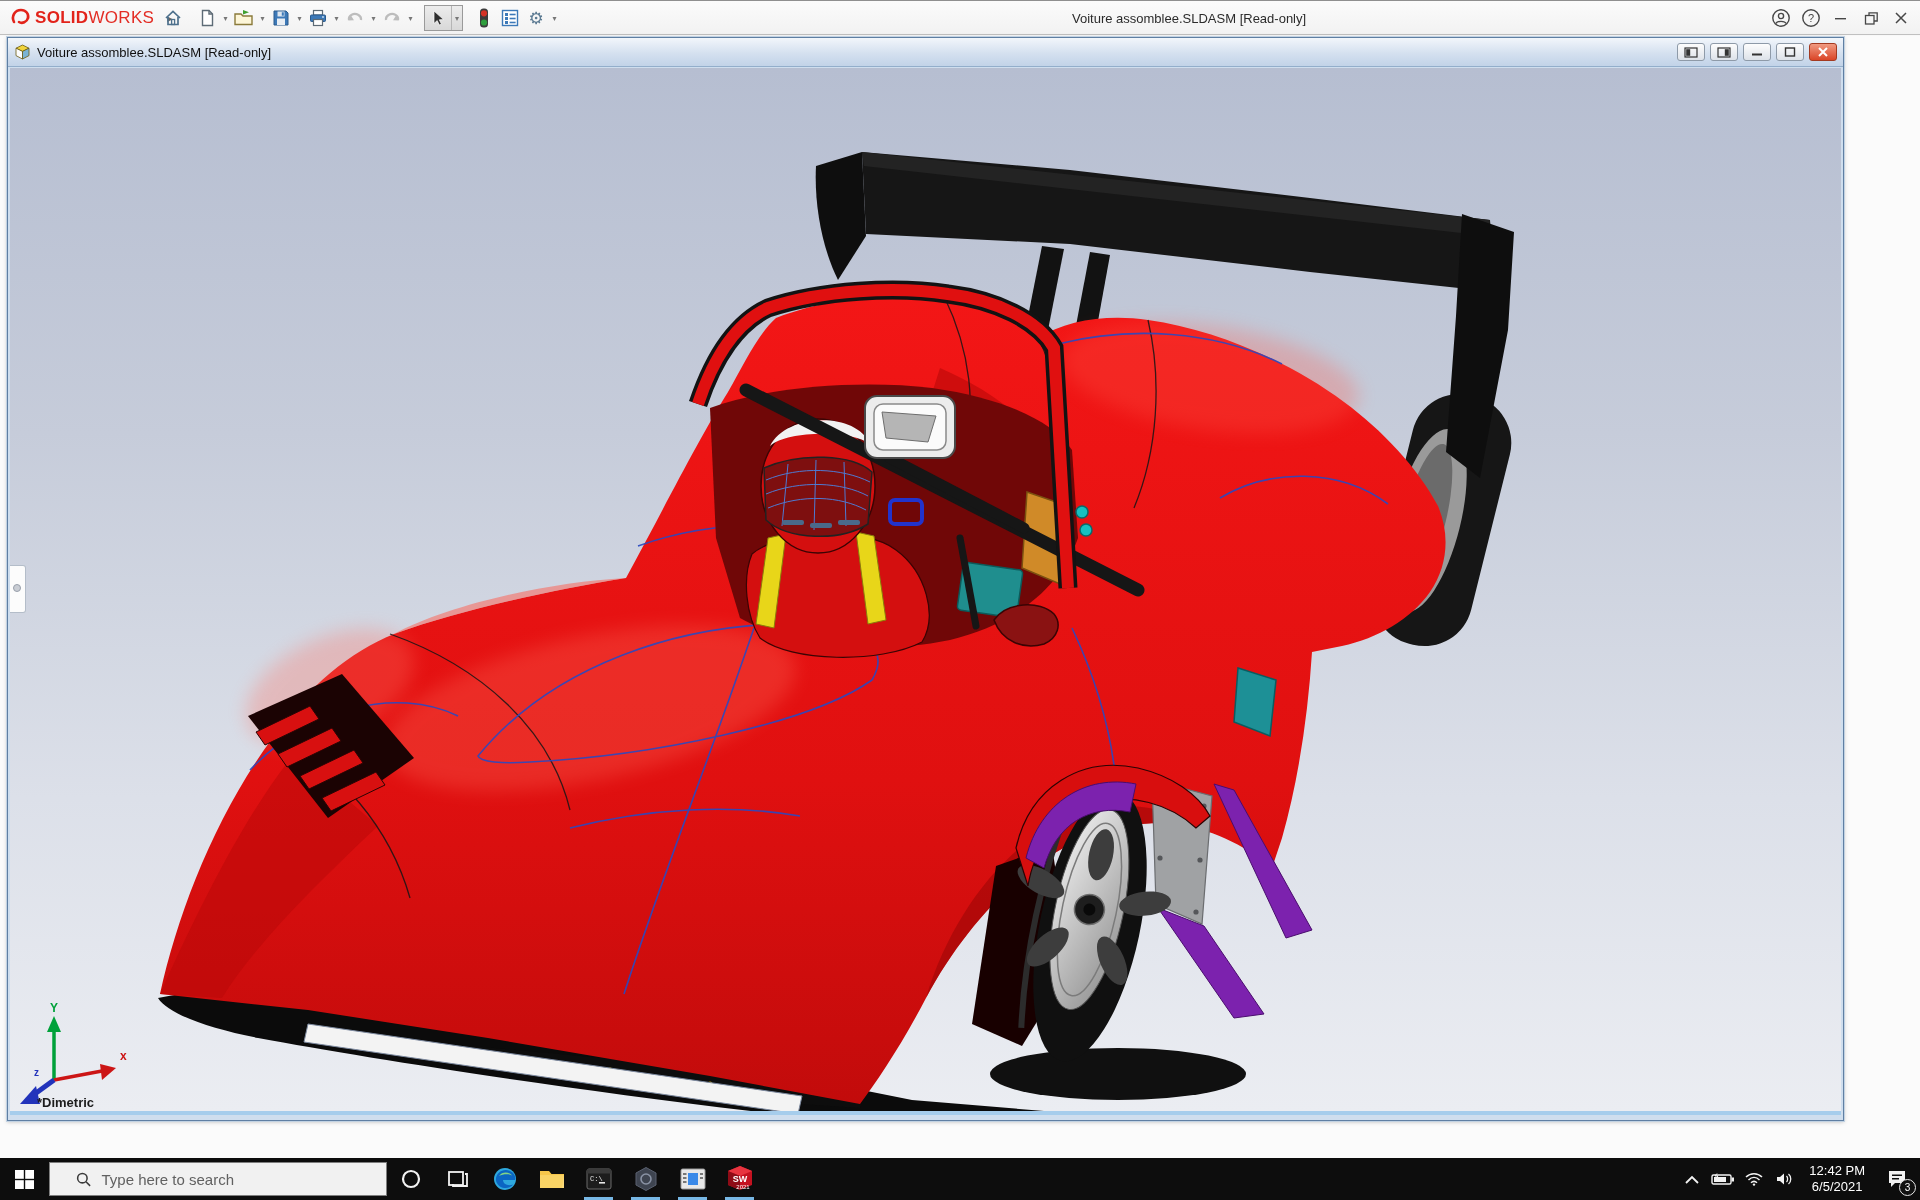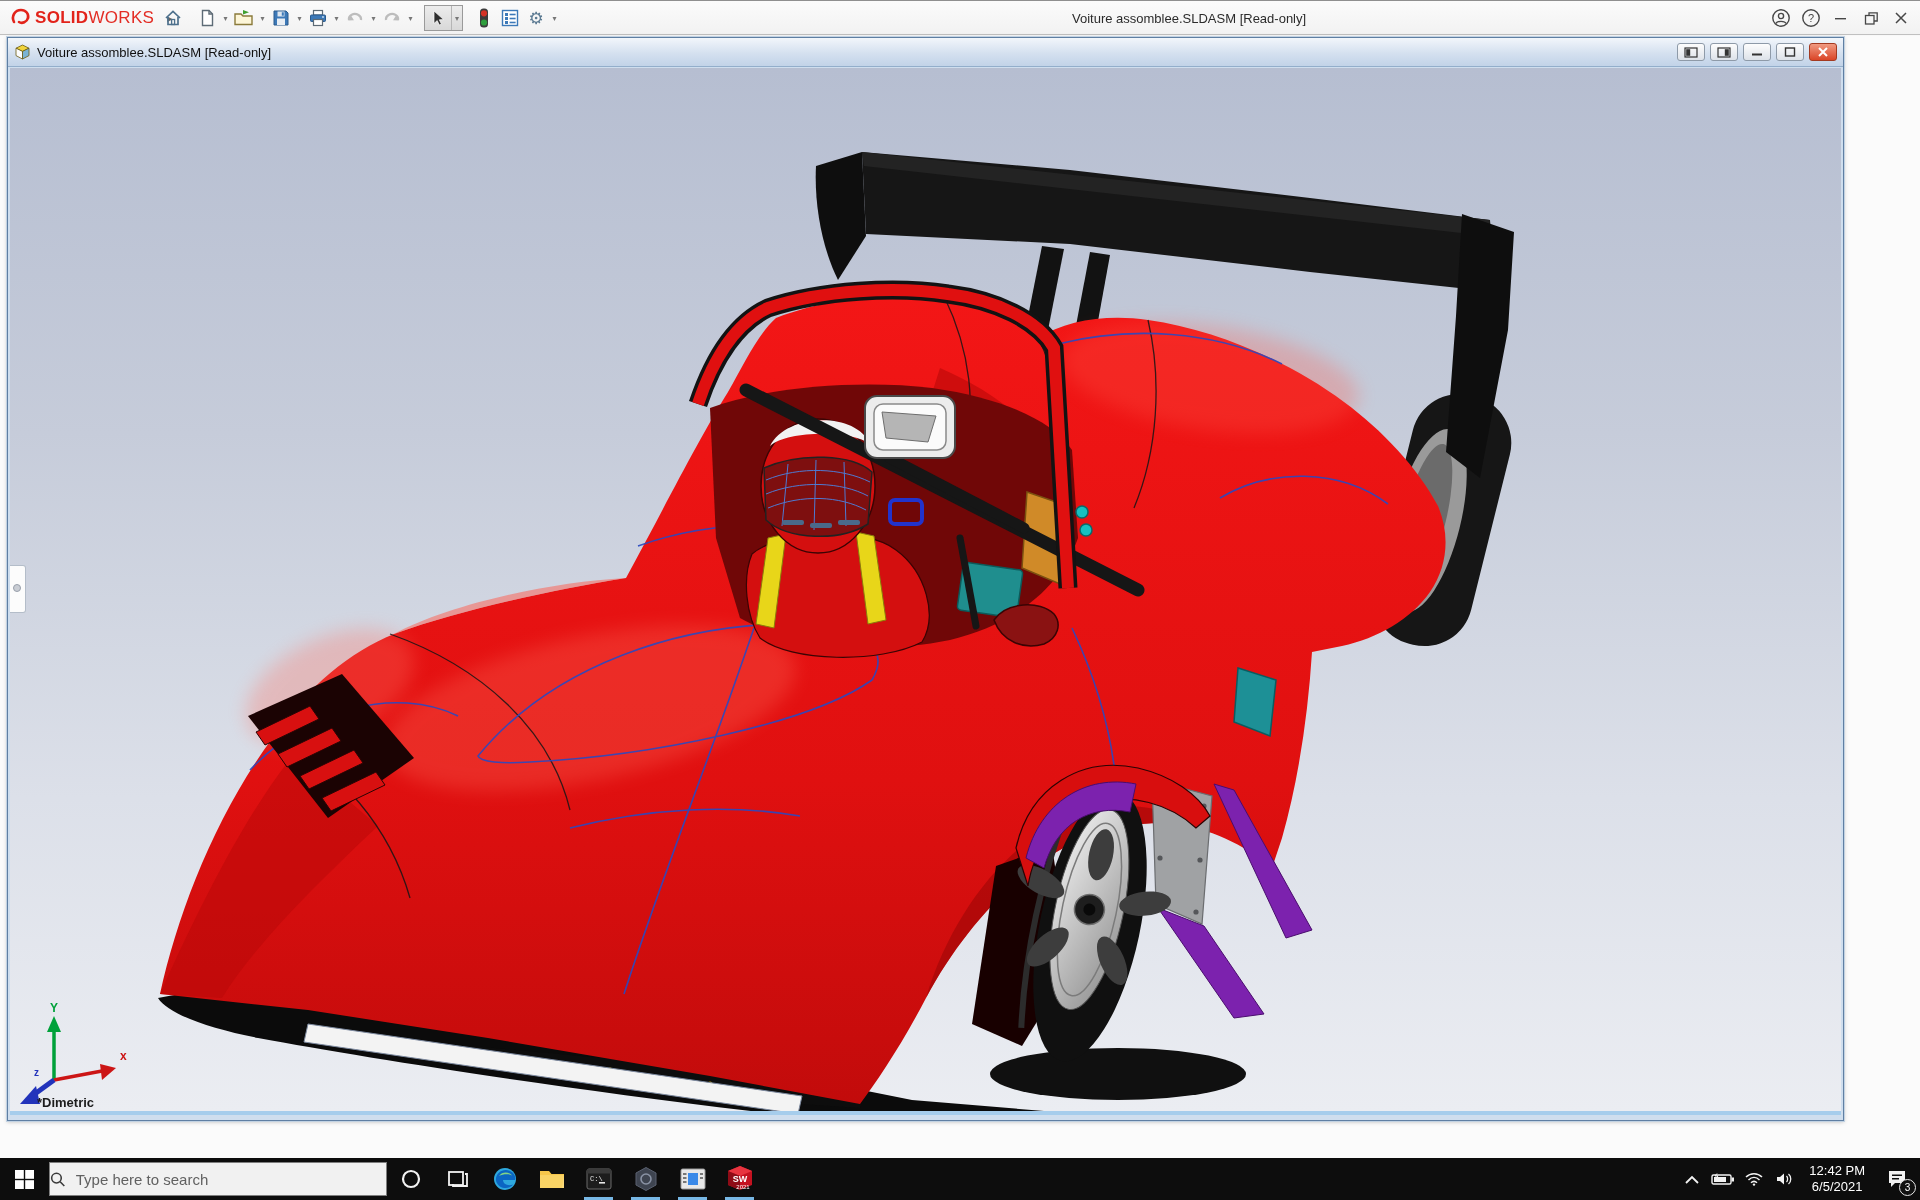--- a/index.html
+++ b/index.html
@@ -46,21 +46,21 @@
   .panel-tab { position:absolute; left:-1px; top:497px; width:17px; height:48px; background:#fcfcfc;
                border:1px solid #b4bdc9; border-left:none; border-radius:0 3px 3px 0; }
   .panel-tab .dot { width:8px; height:8px; border-radius:50%; background:#c9cdd4; border:1px solid #99a0ab; margin:18px auto 0; }
   .view-label { position:absolute; left:7px; top:1027px; font-size:13px; font-weight:700; color:#1c1c1c;margin-left:20px; }
 
   
   .taskbar { position:absolute; left:0; right:0; bottom:0; height:42px; background:#0d0d0d;
              display:flex; align-items:center; }
   .start { width:49px; height:42px; display:flex; align-items:center; justify-content:center; }
   .searchbox { width:338px; height:34px; background:#f1f1f1; border:1px solid #7e7e7e;
-               display:flex; align-items:center; gap:10px; padding:0 0; }
+               display:flex; align-items:center; gap:10px; padding:0 26px; }
   .search-input { border:none; background:transparent; outline:none; font-size:15px; color:#3c3c3c; width:100%;
                   font-family:"Liberation Sans",sans-serif; }
   .search-input::placeholder { color:#616161; opacity:1; }
   .tb-ic { width:47px; height:42px; display:flex; align-items:center; justify-content:center; position:relative; }
   .tb-ic .indicator { position:absolute; bottom:0; left:9px; right:9px; height:3px; background:#77b7e4; }
   .tray { margin-left:auto; display:flex; align-items:center; height:58px; }
   .tray-ic { width:31px; height:42px; display:flex; align-items:center; justify-content:center; color:#fff; }
   .clock { color:#fff; font-size:13px; line-height:16px; text-align:center; padding:0 9px; white-space:nowrap; }
   .action { width:46px; height:42px; position:relative; display:flex; align-items:center; justify-content:center; }
   .badge { position:absolute; right:4px; bottom:4px; width:17px; height:17px; border-radius:50%;

